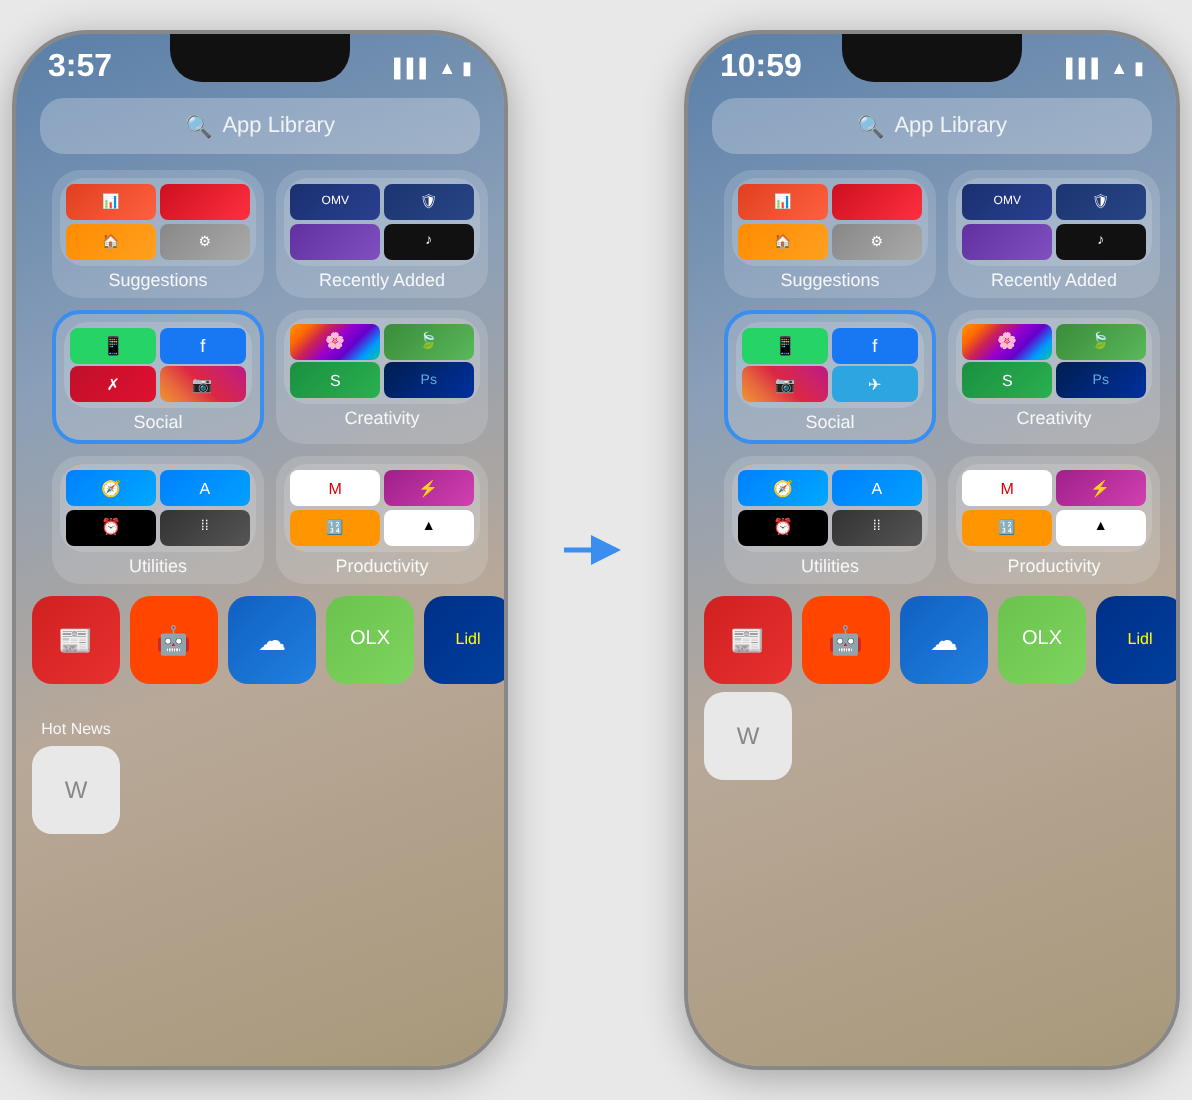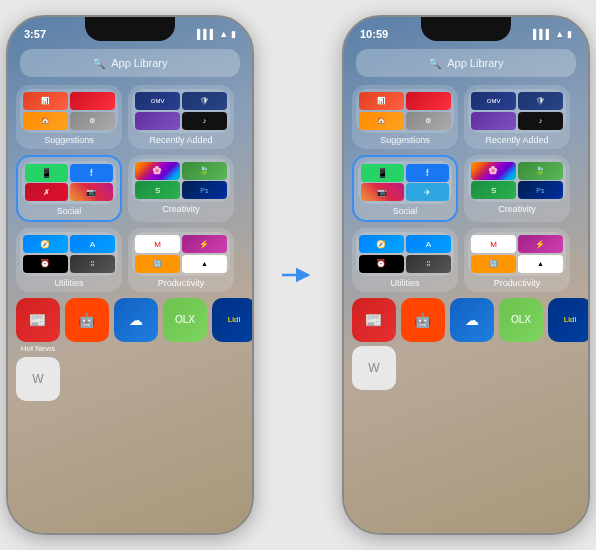--- a/index.html
+++ b/index.html
@@ -57,21 +57,21 @@
 
     .status-bar {
       display: flex;
       justify-content: space-between;
       align-items: center;
       padding: 8px 16px 2px 16px;
       height: 28px;
     }
 
     .status-time {
-      font-size: 11px;
+      font-size: 16px;
       font-weight: 600;
       color: #fff;
     }
 
     .status-icons {
       display: flex;
       gap: 3px;
       align-items: center;
     }
 
@@ -104,21 +104,21 @@
     .apps-grid {
       padding: 0 8px;
       display: flex;
       flex-direction: column;
       gap: 6px;
     }
 
     .apps-row {
       display: flex;
       gap: 6px;
-      justify-content: flex-start;
+      justify-content: flex-end;
     }
 
     .app-folder {
       width: 106px;
       background: rgba(255,255,255,0.15);
       border-radius: 14px;
       padding: 4px;
       display: flex;
       flex-direction: column;
       align-items: center;
@@ -209,21 +209,21 @@
       display: flex;
       align-items: center;
       justify-content: center;
       flex-direction: column;
     }
 
     .standalone-label {
       font-size: 8px;
       color: rgba(255,255,255,0.9);
       text-align: center;
-      margin-top: 2px;
+      margin-top: 18px;
     }
 
     .bottom-4 {
       display: flex;
       gap: 5px;
       justify-content: space-between;
     }
 
     .bottom-icon-col {
       display: flex;

